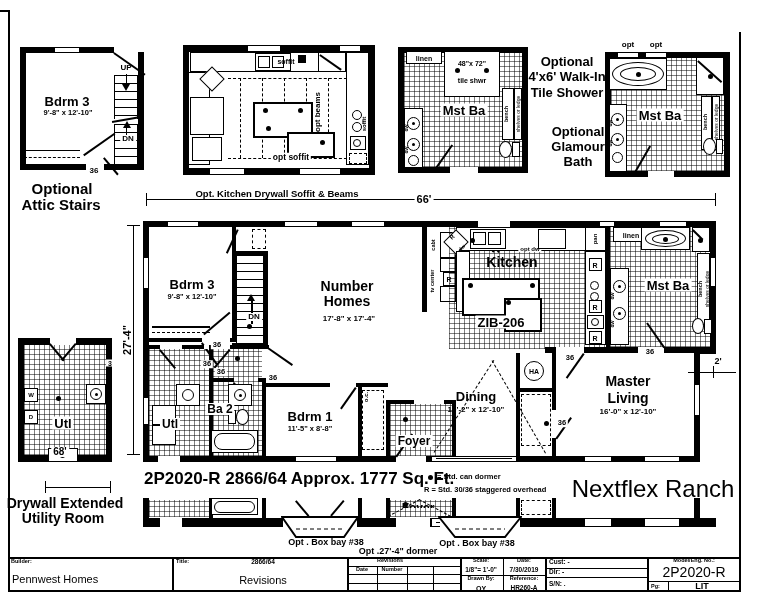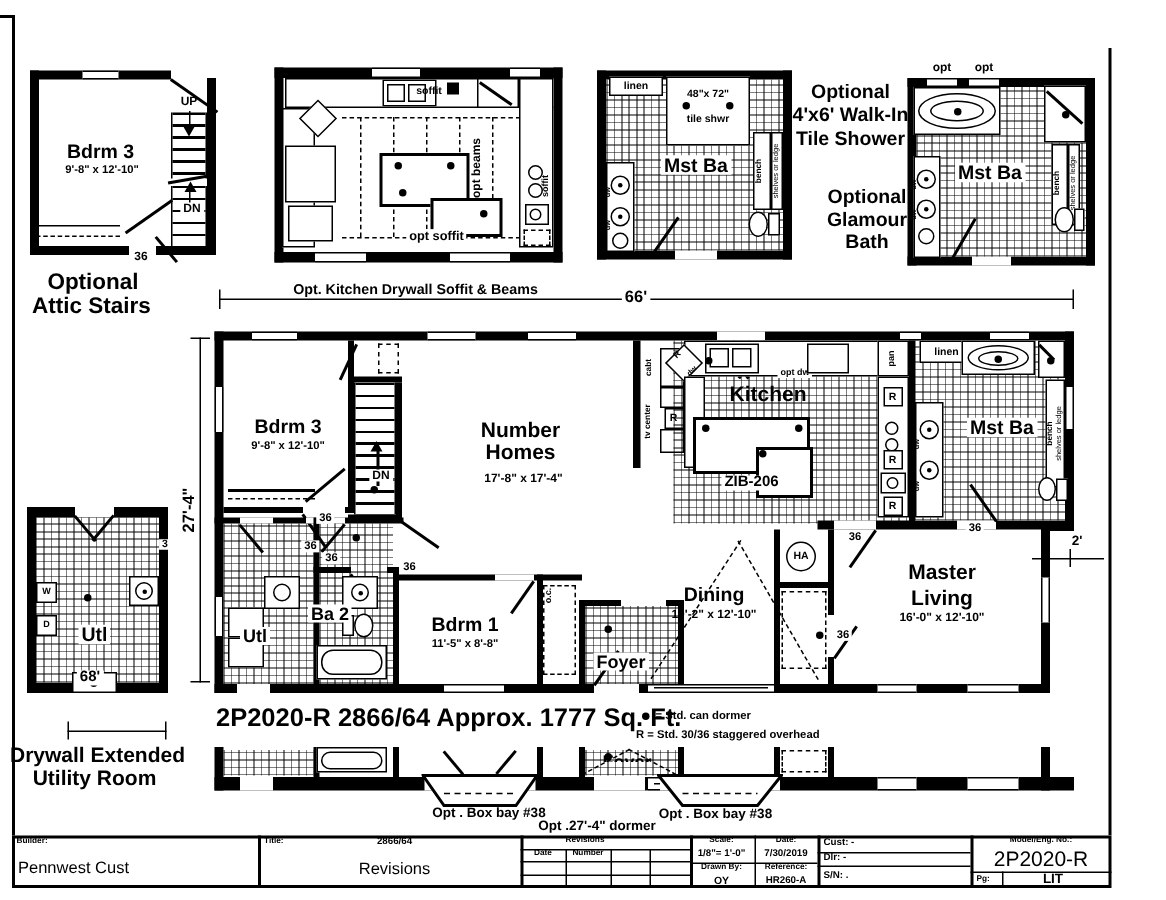--- a/index.html
+++ b/index.html
@@ -258,21 +258,21 @@
 <div class="dot" style="left:472px;top:240px"></div>
 <div class="dot" style="left:542px;top:240px"></div>
 <div class="lbl b bg" style="left:530px;top:249px;font-size:6px">opt dw</div>
 <div class="box" style="left:538px;top:229px;width:28px;height:20px"></div>
 <div class="box" style="left:447px;top:233px;width:18px;height:18px;transform:rotate(45deg)"></div>
 <div class="lbl b r45" style="left:452px;top:237px;font-size:6px">R</div>
 <div class="lbl b r45" style="left:462px;top:248px;font-size:5px">dw</div>
 <div class="box" style="left:456px;top:251px;width:14px;height:61px"></div>
 <div class="box b2" style="left:462px;top:278px;width:78px;height:38px"></div>
 <div class="box b2" style="left:504px;top:298px;width:38px;height:34px"></div>
-<div class="lbl b bg" style="left:501px;top:322px;font-size:10px">ZIB-206</div>
+<div class="lbl b bg" style="left:501px;top:322px;font-size:13px">ZIB-206</div>
 <div class="dot" style="left:470px;top:285px"></div>
 <div class="dot" style="left:532px;top:285px"></div>
 <div class="dot" style="left:508px;top:302px"></div>
 <div class="box" style="left:585px;top:251px;width:21px;height:94px"></div>
 <div class="box" style="left:589px;top:258px;width:13px;height:13px"></div>
 <div class="lbl b" style="left:595px;top:265px;font-size:7px">R</div>
 <div class="circ" style="left:590px;top:281px;width:9px;height:9px"></div>
 <div class="circ" style="left:590px;top:292px;width:9px;height:9px"></div>
 <div class="box" style="left:589px;top:300px;width:13px;height:13px"></div>
 <div class="lbl b" style="left:595px;top:307px;font-size:7px">R</div>
@@ -390,20 +390,21 @@
 <div class="lbl b bg" style="left:414px;top:441px;font-size:12px">Foyer</div>
 <div class="lbl b bg" style="left:217px;top:345px;font-size:7.5px">36</div>
 <div class="lbl b bg" style="left:207px;top:364px;font-size:7.5px">36</div>
 <div class="lbl b bg" style="left:221px;top:372px;font-size:7.5px">36</div>
 <div class="lbl b bg" style="left:273px;top:378px;font-size:7.5px">36</div>
 
 <div class="lft b" style="left:144px;top:470px;font-size:17px">2P2020-R 2866/64  Approx. 1777 Sq. Ft.</div>
 <div class="dot" style="left:430px;top:477px"></div>
 <div class="lft b" style="left:437px;top:473px;font-size:7.5px">= Std. can dormer</div>
 <div class="lft b" style="left:424px;top:486px;font-size:7.5px">R = Std. 30/36 staggered overhead</div>
+<div class="lbl" style="left:653px;top:489px;font-size:24px">Nextflex Ranch</div>
 
 <div class="w" style="left:143px;top:498px;width:6px;height:29px"></div>
 <div class="w" style="left:209px;top:498px;width:4px;height:20px"></div>
 <div class="w" style="left:262px;top:498px;width:4px;height:20px"></div>
 <div class="w" style="left:358px;top:498px;width:4px;height:20px"></div>
 <div class="w" style="left:386px;top:498px;width:4px;height:20px"></div>
 <div class="w" style="left:452px;top:498px;width:4px;height:20px"></div>
 <div class="w" style="left:516px;top:498px;width:4px;height:20px"></div>
 <div class="w" style="left:552px;top:498px;width:4px;height:20px"></div>
 <div class="w" style="left:694px;top:498px;width:6px;height:29px"></div>
@@ -482,21 +483,21 @@
 <div class="line" style="left:647px;top:557px;width:1.5px;height:35px"></div>
 <div class="line" style="left:347px;top:566px;width:113px;height:1px"></div>
 <div class="line" style="left:347px;top:574px;width:113px;height:1px"></div>
 <div class="line" style="left:347px;top:583px;width:113px;height:1px"></div>
 <div class="line" style="left:460px;top:575px;width:85px;height:1px"></div>
 <div class="line" style="left:545px;top:568px;width:102px;height:1px"></div>
 <div class="line" style="left:545px;top:577px;width:102px;height:1px"></div>
 <div class="line" style="left:647px;top:581px;width:94px;height:1px"></div>
 <div class="line" style="left:668px;top:581px;width:1px;height:11px"></div>
 <div class="lft b" style="left:11px;top:559px;font-size:5.5px">Builder:</div>
-<div class="lft" style="left:12px;top:574px;font-size:11px">Pennwest Cust</div>
+<div class="lft" style="left:12px;top:574px;font-size:11px">Pennwest Homes</div>
 <div class="lft b" style="left:176px;top:559px;font-size:5.5px">Title:</div>
 <div class="lbl b" style="left:263px;top:562px;font-size:6.5px">2866/64</div>
 <div class="lbl" style="left:263px;top:580px;font-size:11px">Revisions</div>
 <div class="lbl b" style="left:390px;top:561px;font-size:5.5px">Revisions</div>
 <div class="lbl b" style="left:362px;top:570px;font-size:5.5px">Date</div>
 <div class="lbl b" style="left:392px;top:570px;font-size:5.5px">Number</div>
 <div class="lbl b" style="left:481px;top:561px;font-size:5.5px">Scale:</div>
 <div class="lbl b" style="left:481px;top:570px;font-size:6.5px">1/8"= 1'-0"</div>
 <div class="lbl b" style="left:481px;top:579px;font-size:5.5px">Drawn By:</div>
 <div class="lbl b" style="left:481px;top:588px;font-size:7px">OY</div>

